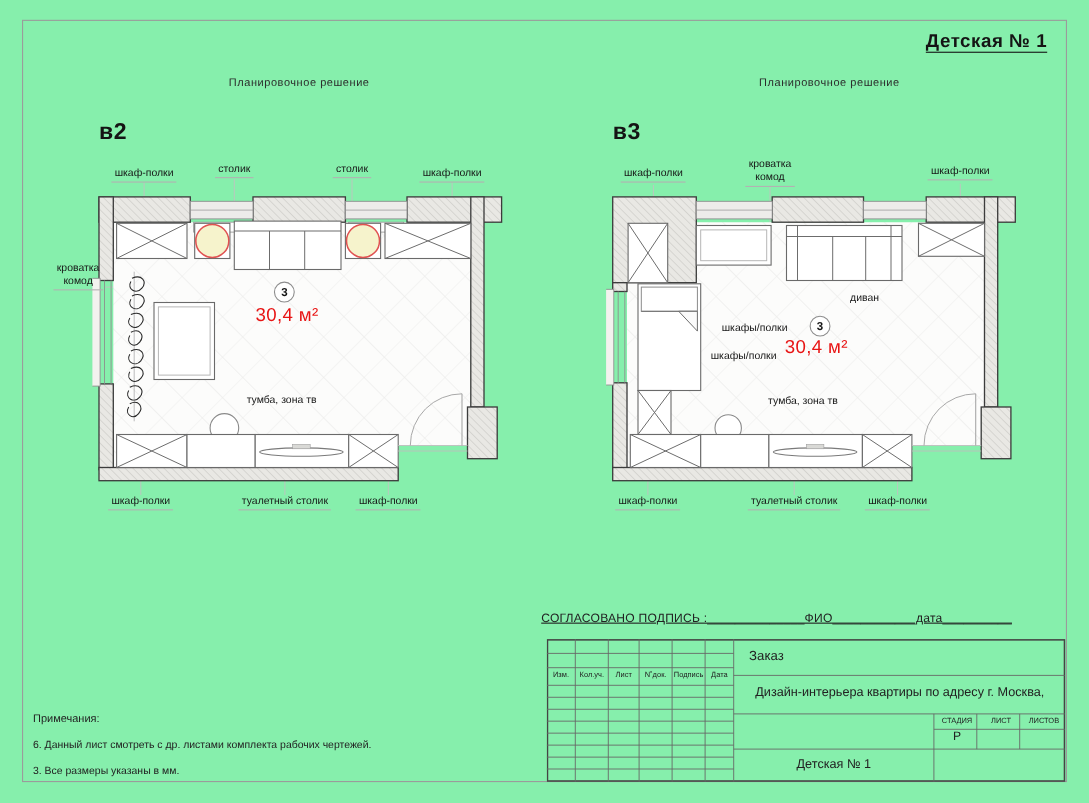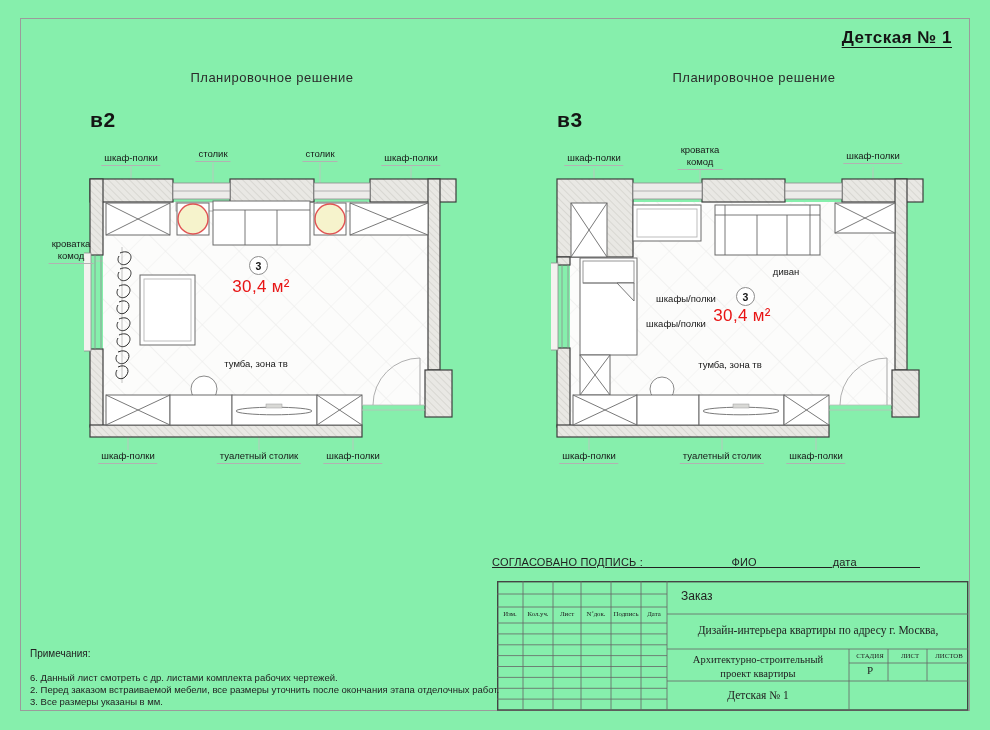--- a/index.html
+++ b/index.html
@@ -2,35 +2,35 @@
 <html><head>
 <meta charset="utf-8">
 <style>
   html,body{margin:0;padding:0;background:#fff;}
   .sheet{position:relative;width:990px;height:730px;background:#86efac;
          font-family:"Liberation Sans",sans-serif;overflow:hidden;color:#141414;}
   .frame{position:absolute;left:20px;top:18px;width:948px;height:691px;
          border:1px solid #9b9b9b;}
   .sheet-title{position:absolute;right:38px;top:28px;font-size:17px;font-weight:bold;
          text-decoration:underline;text-underline-offset:4px;letter-spacing:.5px;}
-  .plan-heading{position:absolute;transform:translateX(-50%);font-size:13px;color:#2b2b2b;
+  .plan-heading{position:absolute;transform:translateX(-50%);font-size:10px;color:#2b2b2b;
          letter-spacing:.5px;white-space:nowrap;}
   .variant{position:absolute;font-size:21px;font-weight:bold;letter-spacing:.5px;}
   svg.plan{position:absolute;}
   .lbl{position:absolute;transform:translateX(-50%);font-size:9.5px;line-height:1.25;
        white-space:nowrap;text-align:center;color:#161616;}
   .lbl.u{border-bottom:1px solid #b2b2b2;padding:0 3px 1px 3px;}
   .pre{white-space:pre-line;}
   .room-badge{position:absolute;width:17px;height:17px;border:1px solid #8d8d8d;
        border-radius:50%;background:#fff;font-size:10.5px;font-weight:bold;
        display:flex;align-items:center;justify-content:center;}
   .area{position:absolute;transform:translateX(-50%);font-size:17px;letter-spacing:.3px;}
   .approval{position:absolute;left:492px;top:556px;font-size:11px;letter-spacing:.2px;color:#222;text-decoration:underline;}
   .tb-text{position:absolute;color:#222;}
-  .tb-center{transform:translateX(-50%);text-align:center;font-family:Liberation Serif, serif;}
+  .tb-center{transform:translateX(-50%);text-align:center;}
   .notes{position:absolute;left:30px;font-size:9.5px;color:#222;white-space:nowrap;}
 </style>
 </head>
 <body>
 
 <div class="sheet">
   <div class="frame"></div>
 
   <div class="sheet-title">Детская № 1</div>
 
@@ -334,25 +334,22 @@
 
   <div class="tb-text tb-center" style="left:510px;top:610px;font-size:6.8px">Изм.</div>
   <div class="tb-text tb-center" style="left:538px;top:610px;font-size:6.8px">Кол.уч.</div>
   <div class="tb-text tb-center" style="left:567px;top:610px;font-size:6.8px">Лист</div>
   <div class="tb-text tb-center" style="left:596px;top:610px;font-size:6.8px">N˚док.</div>
   <div class="tb-text tb-center" style="left:626px;top:610px;font-size:6.8px">Подпись</div>
   <div class="tb-text tb-center" style="left:654px;top:610px;font-size:6.8px">Дата</div>
 
   <div class="tb-text" style="left:681px;top:589px;font-size:12px">Заказ</div>
   <div class="tb-text tb-center" style="left:818px;top:624px;font-size:11.5px;white-space:nowrap">Дизайн-интерьера квартиры по адресу г. Москва,</div>
-  <div class="tb-text tb-center pre" style="left:758px;top:653px;font-size:10.5px;line-height:1.35">Архитектурно-строительный
-проект квартиры</div>
   <div class="tb-text tb-center" style="left:870px;top:652px;font-size:6.8px">СТАДИЯ</div>
   <div class="tb-text tb-center" style="left:910px;top:652px;font-size:6.8px">ЛИСТ</div>
   <div class="tb-text tb-center" style="left:949px;top:652px;font-size:6.8px">ЛИСТОВ</div>
   <div class="tb-text tb-center" style="left:870px;top:664px;font-size:11px">Р</div>
   <div class="tb-text tb-center" style="left:758px;top:689px;font-size:11.5px">Детская № 1</div>
 
   <div class="notes" style="top:648px;font-size:10px">Примечания:</div>
   <div class="notes" style="top:672px">6. Данный лист смотреть с  др. листами комплекта рабочих чертежей.</div>
-  <div class="notes" style="top:684px">2. Перед заказом встраиваемой мебели, все размеры уточнить после окончания этапа отделочных работ.</div>
   <div class="notes" style="top:696px">3. Все размеры указаны в мм.</div>
 </div>
 
 </body></html>

